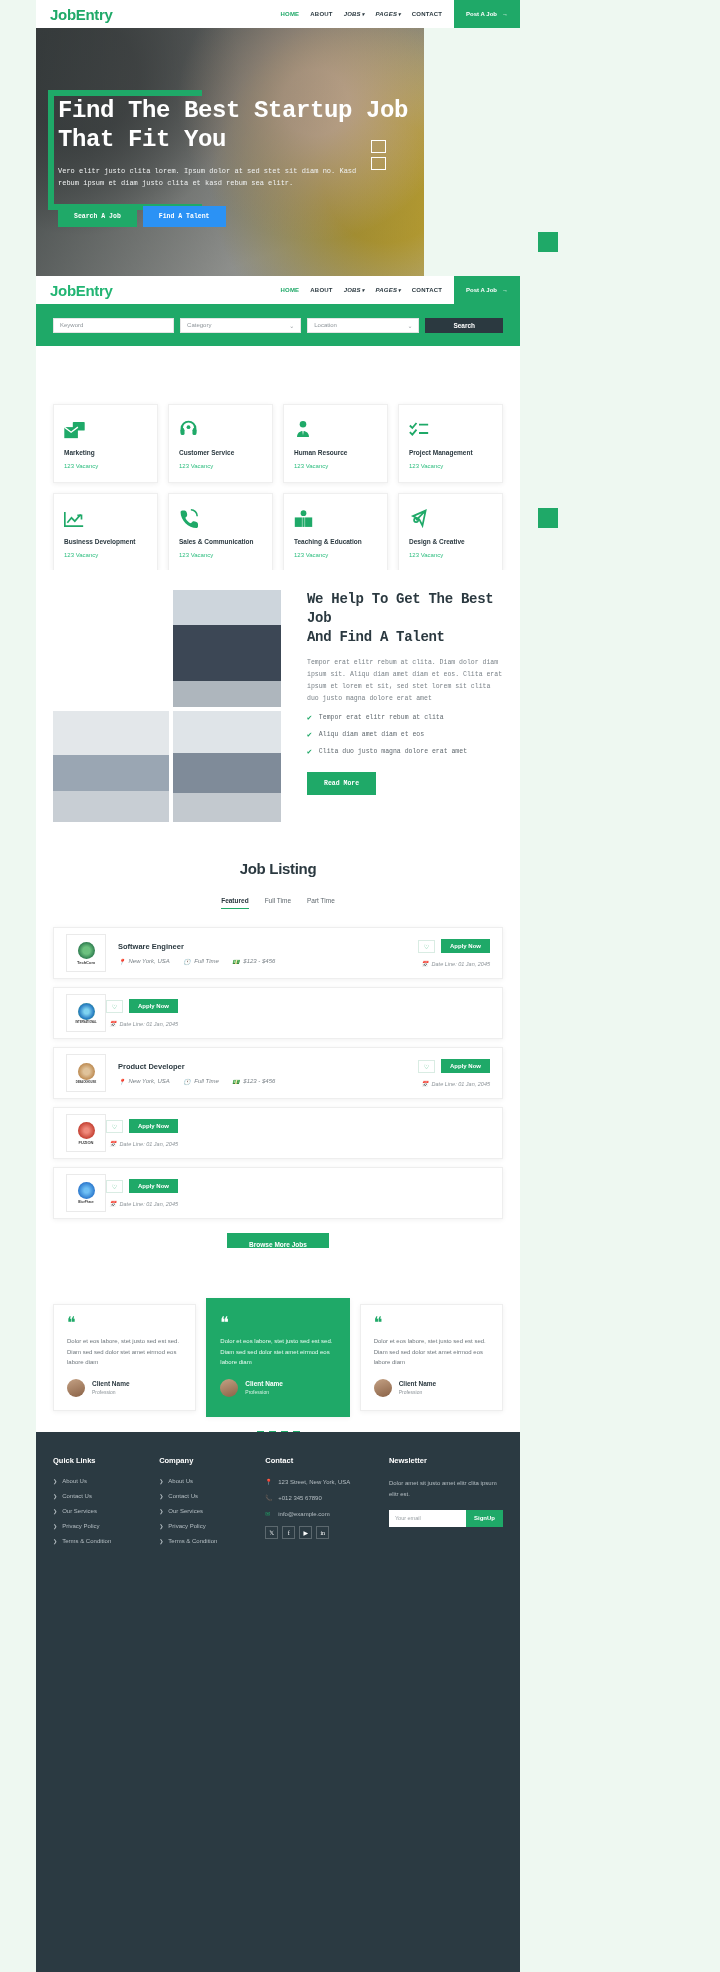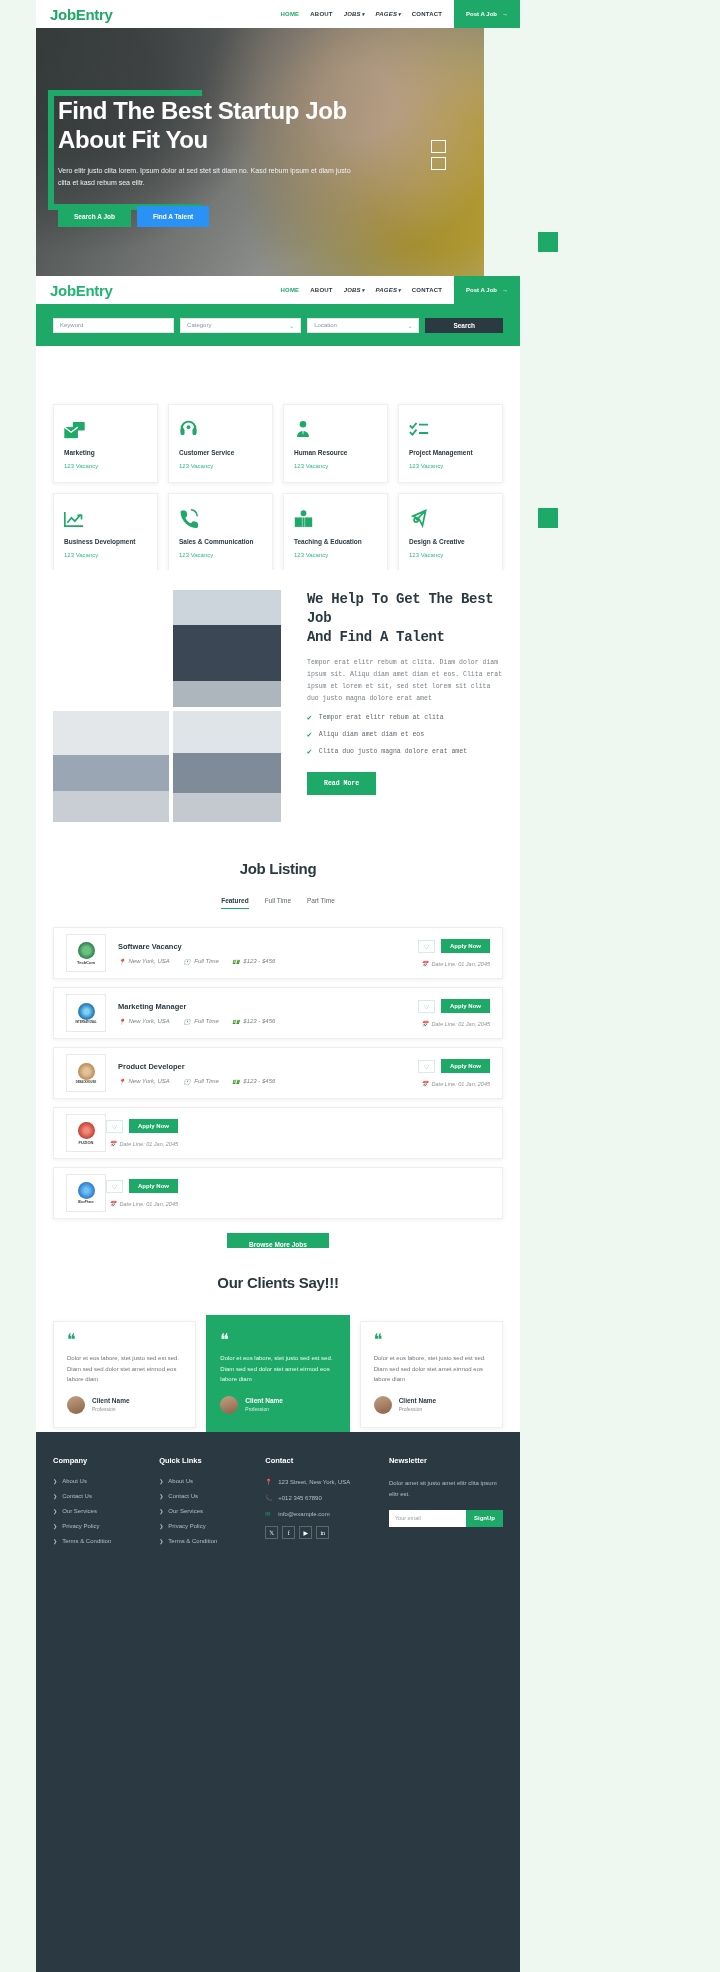--- a/index.html
+++ b/index.html
@@ -22,27 +22,28 @@
   .navlinks .active { color: #1fa968; }
   .caret { font-size: 5px; margin-left: 1px; }
   .postjob {
     margin-left: 12px; background: #1fa968; color: #fff; height: 28px;
     display: flex; align-items: center; gap: 5px; padding: 0 12px;
     font-size: 6px; font-weight: bold;
   }
 
   
   .hero {
-    position: absolute; left: 36px; top: 28px; width: 448px; height: 248px;
+    position: absolute; left: 36px; top: 28px; width: 388px; height: 248px;
     overflow: hidden;
     background:
       radial-gradient(circle at 72% 30%, rgba(234,198,164,.95) 0 10%, rgba(0,0,0,0) 42%),
       radial-gradient(circle at 90% 62%, rgba(196,165,40,.95) 0 16%, rgba(0,0,0,0) 46%),
       radial-gradient(circle at 12% 20%, rgba(90,88,86,.95) 0 14%, rgba(0,0,0,0) 40%),
       linear-gradient(160deg, #6f6f6d 0%, #8e8d88 30%, #b9b7b0 55%, #cfcdc6 80%, #bdbbb3 100%);
+    font-family: Liberation Mono, monospace;
   }
   .hero:after{
     content:""; position:absolute; inset:0;
     background: linear-gradient(100deg, rgba(38,46,48,.72) 0%, rgba(45,52,54,.45) 48%, rgba(50,56,56,.12) 100%);
   }
   .hero-bracket {
     position: absolute; left: 12px; top: 62px; width: 40px; height: 120px;
     border-left: 6px solid #1fa968; border-top: 6px solid #1fa968; border-bottom: 6px solid #1fa968;
     z-index: 3;
   }
@@ -189,21 +190,21 @@
       <span>Post A Job</span>
       <span>→</span>
     </div>
   </div>
 
   <div class="hero">
     <div class="hero-bracket"></div>
     <div class="hero-inner">
       <div class="hero-h1">
         <div>Find The Best Startup Job</div>
-        <div>About Fit You</div>
+        <div>That Fit You</div>
       </div>
       <div class="hero-p">Vero elitr justo clita lorem. Ipsum dolor at sed stet sit diam no. Kasd rebum ipsum et diam justo clita et kasd rebum sea elitr.</div>
       <div class="hero-btns">
         <div class="btn-green">Search A Job</div>
         <div class="btn-blue">Find A Talent</div>
       </div>
     </div>
     <div class="hero-sq">
         <div></div>
         <div></div>
@@ -376,21 +377,21 @@
       <span>Part Time</span>
     </div>
     <div style="margin-top:18px;">
 
       <div class="job">
         <div class="job-logo">
           <div class="logo-circ" style="background:radial-gradient(circle,#6cc17f 30%,#2e7d4f 70%)"></div>
           <div class="logo-cap">TechCom</div>
         </div>
         <div class="job-mid">
-          <div class="job-title">Software Vacancy</div>
+          <div class="job-title">Software Engineer</div>
           <div class="job-meta">
             <span>
                 <i class="mi">📍</i>
                 <i>New York, USA</i>
               </span>
             <span>
                 <i class="mi">🕐</i>
                 <i>Full Time</i>
               </span>
             <span>
@@ -408,37 +409,20 @@
               <i class="mi">📅</i>
               <i>Date Line: 01 Jan, 2045</i>
             </div>
         </div>
       </div>
 
       <div class="job">
         <div class="job-logo">
           <div class="logo-circ" style="background:radial-gradient(circle,#7fd3f0 20%,#2b7fc4 60%,#2c9a4f 95%)"></div>
           <div class="logo-cap" style="font-size:2.6px">INTERNATIONAL</div>
-        </div>
-        <div class="job-mid">
-          <div class="job-title">Marketing Manager</div>
-          <div class="job-meta">
-            <span>
-                <i class="mi">📍</i>
-                <i>New York, USA</i>
-              </span>
-            <span>
-                <i class="mi">🕐</i>
-                <i>Full Time</i>
-              </span>
-            <span>
-                <i class="mi">💵</i>
-                <i>$123 - $456</i>
-              </span>
-          </div>
         </div>
         <div class="job-right">
           <div class="job-acts">
             <div class="heart">♡</div>
             <div class="apply">Apply Now</div>
           </div>
           <div class="job-date">
               <i class="mi">📅</i>
               <i>Date Line: 01 Jan, 2045</i>
             </div>
@@ -511,21 +495,20 @@
               <i>Date Line: 01 Jan, 2045</i>
             </div>
         </div>
       </div>
 
     </div>
     <div class="browse" style="margin-top:14px;">Browse More Jobs</div>
   </div>
 
   <div class="canvas" style="top:1248px; height:186px; padding-top:26px;">
-    <div class="sec-title">Our Clients Say!!!</div>
     <div class="tst-row" style="margin-top:24px;">
       <div class="tst">
         <div class="quote">❝</div>
         <div class="tst-p">Dolor et eos labore, stet justo sed est sed. Diam sed sed dolor stet amet eirmod eos labore diam</div>
         <div class="tst-who">
           <div class="tst-av"></div>
           <div>
               <div class="tst-n">Client Name</div>
                <div class="tst-r">Profession</div>
             </div>
@@ -558,44 +541,44 @@
       <div class="dot"></div>
       <div class="dot"></div>
       <div class="dot on"></div>
       <div class="dot"></div>
     </div>
   </div>
 
   <div class="footer" style="top:1432px; height:540px;">
     <div class="f-grid">
       <div>
+        <div class="f-h">Quick Links</div>
+        <div class="f-li">
+            <span class="chev">❯</span>
+            <span>About Us</span>
+          </div>
+        <div class="f-li">
+            <span class="chev">❯</span>
+            <span>Contact Us</span>
+          </div>
+        <div class="f-li">
+            <span class="chev">❯</span>
+            <span>Our Services</span>
+          </div>
+        <div class="f-li">
+            <span class="chev">❯</span>
+            <span>Privacy Policy</span>
+          </div>
+        <div class="f-li">
+            <span class="chev">❯</span>
+            <span>Terms &amp; Condition</span>
+          </div>
+      </div>
+      <div>
         <div class="f-h">Company</div>
-        <div class="f-li">
-            <span class="chev">❯</span>
-            <span>About Us</span>
-          </div>
-        <div class="f-li">
-            <span class="chev">❯</span>
-            <span>Contact Us</span>
-          </div>
-        <div class="f-li">
-            <span class="chev">❯</span>
-            <span>Our Services</span>
-          </div>
-        <div class="f-li">
-            <span class="chev">❯</span>
-            <span>Privacy Policy</span>
-          </div>
-        <div class="f-li">
-            <span class="chev">❯</span>
-            <span>Terms &amp; Condition</span>
-          </div>
-      </div>
-      <div>
-        <div class="f-h">Quick Links</div>
         <div class="f-li">
             <span class="chev">❯</span>
             <span>About Us</span>
           </div>
         <div class="f-li">
             <span class="chev">❯</span>
             <span>Contact Us</span>
           </div>
         <div class="f-li">
             <span class="chev">❯</span>

